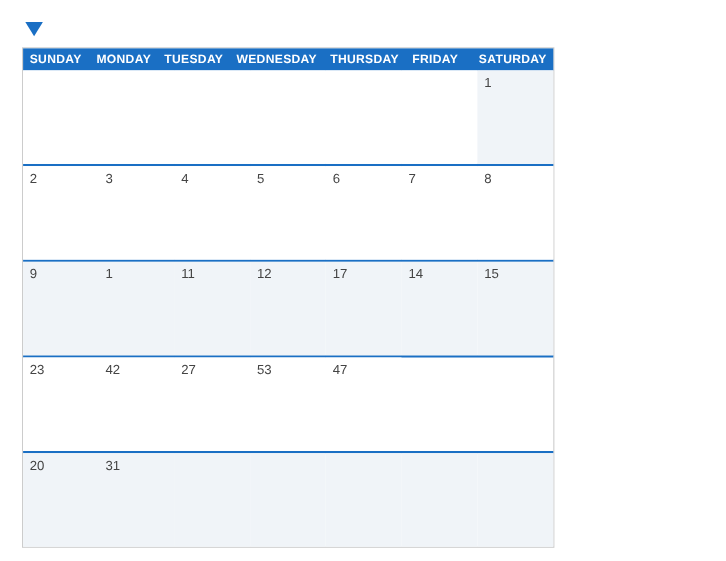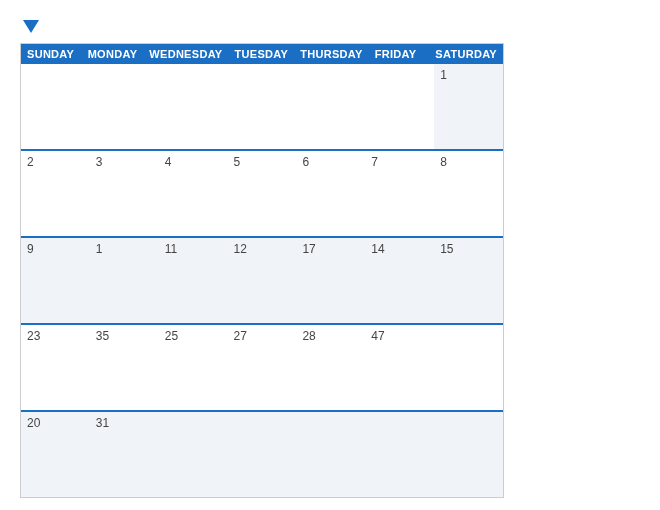--- a/index.html
+++ b/index.html
@@ -131,22 +131,22 @@
         <span class="logo-blue-text"></span>
       </div>
     </div>
     <div class="month-title"></div>
   </div>
 
   <div class="calendar">
     <div class="days-header">
     <div class="day-header-cell">Sunday</div>
         <div class="day-header-cell">Monday</div>
+        <div class="day-header-cell">Tuesday</div>
         <div class="day-header-cell">Wednesday</div>
-        <div class="day-header-cell">Tuesday</div>
         <div class="day-header-cell">Thursday</div>
         <div class="day-header-cell">Friday</div>
         <div class="day-header-cell">Saturday</div>
       </div>
     <div class="calendar-body">
     <div class="week-row">
           <div class="day-cell empty-cell" style="background: rgb(255, 255, 255);"></div>
           <div class="day-cell empty-cell" style="background: rgb(255, 255, 255);"></div>
           <div class="day-cell empty-cell" style="background: rgb(255, 255, 255);"></div>
           <div class="day-cell empty-cell" style="background: rgb(255, 255, 255);"></div>
@@ -167,24 +167,23 @@
           <div class="day-cell"><span class="day-number">9</span></div>
           <div class="day-cell"><span class="day-number">1</span></div>
           <div class="day-cell"><span class="day-number">11</span></div>
           <div class="day-cell"><span class="day-number">12</span></div>
           <div class="day-cell"><span class="day-number">17</span></div>
           <div class="day-cell"><span class="day-number">14</span></div>
           <div class="day-cell"><span class="day-number">15</span></div>
         </div>
         <div class="week-row">
           <div class="day-cell"><span class="day-number">23</span></div>
-          <div class="day-cell"><span class="day-number">35</span></div>
-          <div class="day-cell"><span class="day-number">25</span></div>
+          <div class="day-cell"><span class="day-number">42</span></div>
           <div class="day-cell"><span class="day-number">27</span></div>
-          <div class="day-cell"><span class="day-number">28</span></div>
+          <div class="day-cell"><span class="day-number">53</span></div>
           <div class="day-cell"><span class="day-number">47</span></div>
         </div>
         <div class="week-row">
           <div class="day-cell"><span class="day-number">20</span></div>
           <div class="day-cell"><span class="day-number">31</span></div>
           <div class="day-cell empty-cell"></div>
           <div class="day-cell empty-cell"></div>
           <div class="day-cell empty-cell"></div>
           <div class="day-cell empty-cell"></div>
           <div class="day-cell empty-cell"></div>

